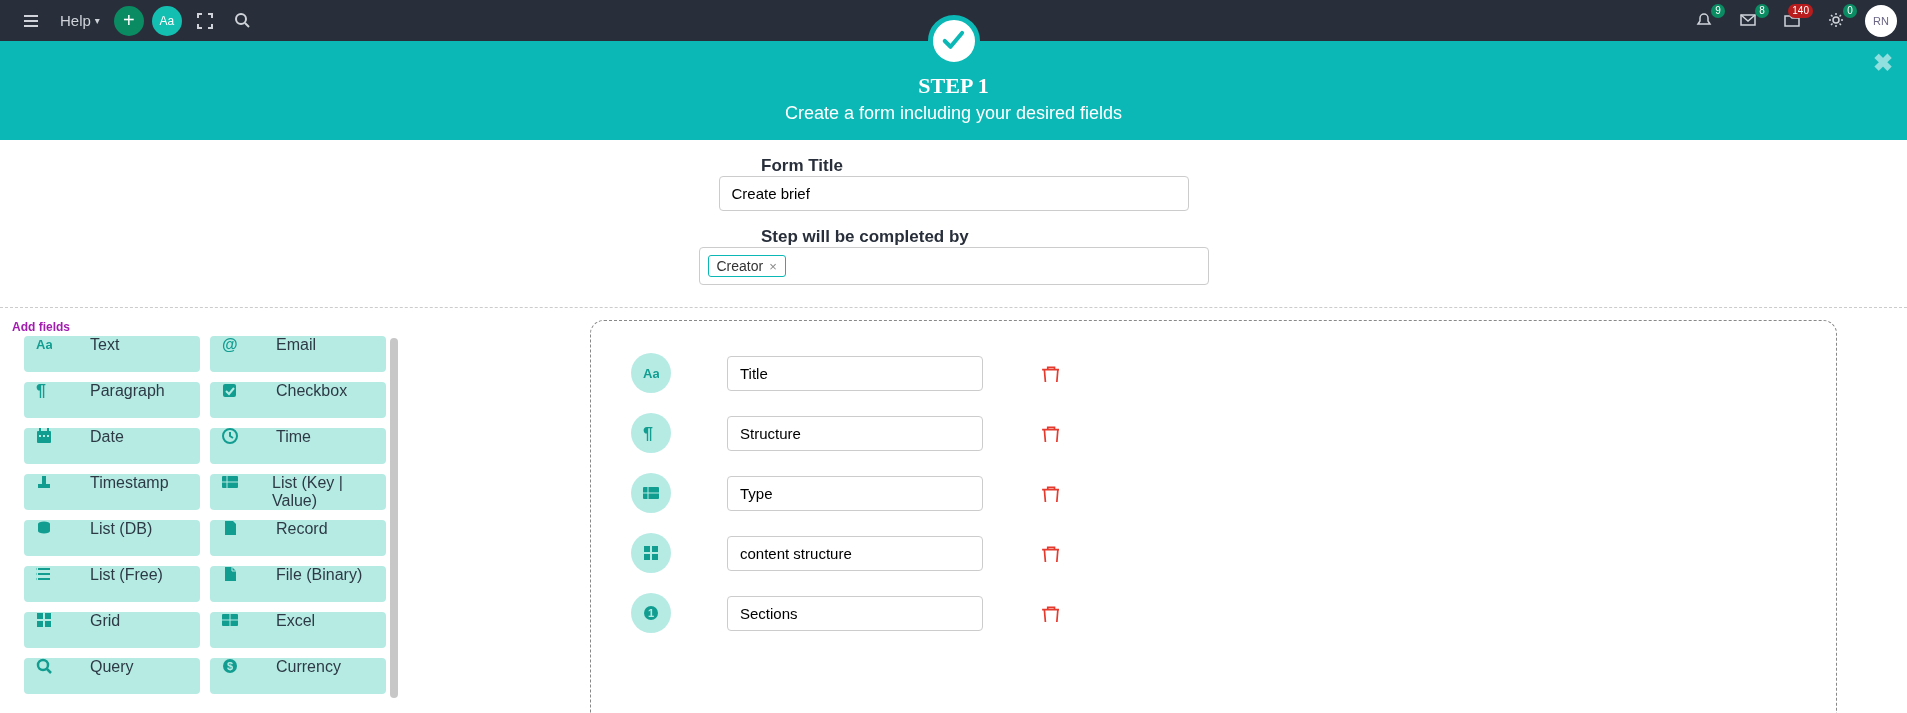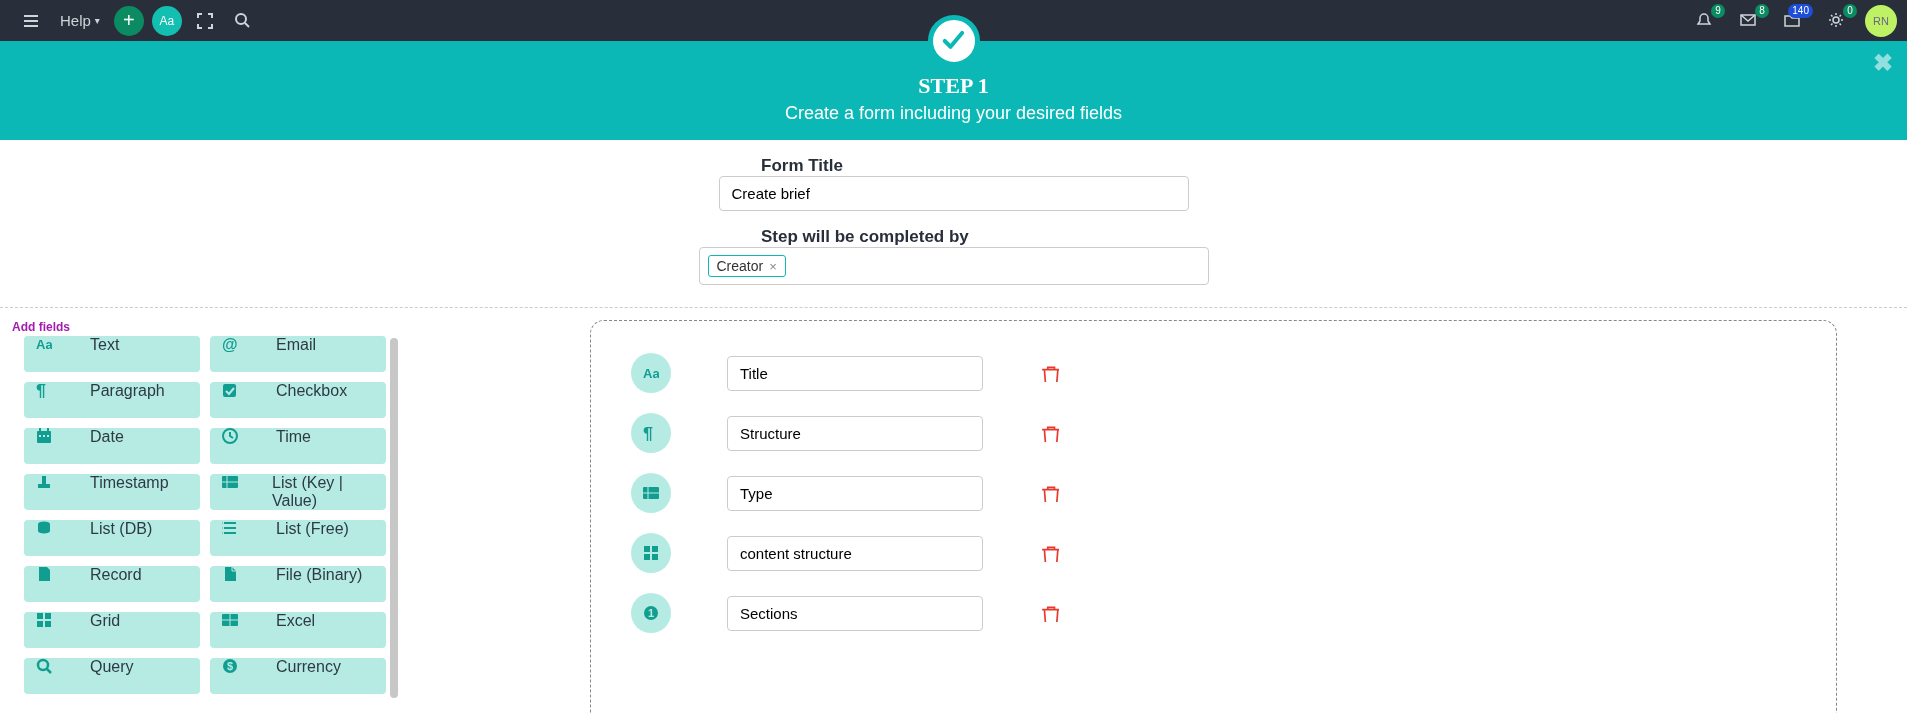--- a/index.html
+++ b/index.html
@@ -9,22 +9,22 @@
 .top-nav { height:41px; background:#282f3a; display:flex; align-items:center; padding:0 12px; color:#d0d4da; position:relative; }
 .top-nav .nav-icon { width:26px; height:26px; display:flex; align-items:center; justify-content:center; margin:0 6px; cursor:pointer; }
 .top-nav .help { font-size:15px; cursor:pointer; display:flex; align-items:center; margin:8px 10px; }
 .top-nav .help span.caret { font-size:10px; margin-left:4px; }
 .circle-btn { width:30px; height:30px; border-radius:50%; display:flex; align-items:center; justify-content:center; font-size:14px; margin:0 4px; cursor:pointer; }
 .circle-green { background:#0a8b62; color:#fff; font-size:20px; }
 .circle-teal { background:#13bfb1; color:#fff; font-size:12px; }
 .nav-right { position:absolute; right:10px; top:0; height:41px; display:flex; align-items:center; }
 .nav-badgeicon { position:relative; width:28px; height:28px; margin:0 8px; display:flex; align-items:center; justify-content:center; cursor:pointer; }
 .nav-badgeicon .badge { position:absolute; top:-3px; right:-6px; border-radius:8px; font-size:10px; padding:0 4px; line-height:14px; color:#fff; min-width:14px; text-align:center; }
-.badge-green{background:#0a8b62;} .badge-orange{background:#1d4ed8;margin-left:8px;}
-.avatar { width:32px;height:32px;border-radius:50%;background:#bef264;color:#6b6686;font-size:11px;display:flex;align-items:center;justify-content:center;margin-left:6px;cursor:pointer; }
+.badge-green{background:#0a8b62;} .badge-orange{background:#b91c1c;margin-left:8px;}
+.avatar { width:32px;height:32px;border-radius:50%;background:#ffffff;color:#6b6686;font-size:11px;display:flex;align-items:center;justify-content:center;margin-left:6px;cursor:pointer; }
 
 
 .step-banner { background:#0cb8b5; color:#fff; text-align:center; padding:32px 0 16px; position:relative; }
 .step-banner .close-x { position:absolute; right:14px; top:8px; font-size:24px; font-weight:bold; color:rgba(255,255,255,.55); cursor:pointer; }
 .step-banner .step-num{font-size:22px;font-weight:700;font-family:Liberation Serif, serif;}
 .step-banner .step-desc{font-size:18px;margin-top:4px;}
 .step-badge { position:absolute; left:50%; top:-26px; transform:translateX(-50%); width:52px; height:52px; border-radius:50%; background:#fff; border:5px solid #0cb8b5; display:flex; align-items:center; justify-content:center; }
 .step-badge svg{width:30px;height:30px;}
 .banner-wrap{position:relative;}
 
@@ -327,32 +327,32 @@
             <span class="ico">
               <svg width="16" height="16" viewBox="0 0 16 16">
                 <use href="#i-db"></use>
               </svg>
             </span>
             <span>List (DB)</span>
           </div>
           <div class="field-btn">
             <span class="ico">
               <svg width="16" height="16" viewBox="0 0 16 16">
+                <use href="#i-record"></use>
+              </svg>
+            </span>
+            <span>Record</span>
+          </div>
+          <div class="field-btn">
+            <span class="ico">
+              <svg width="16" height="16" viewBox="0 0 16 16">
                 <use href="#i-listfree"></use>
               </svg>
             </span>
             <span>List (Free)</span>
-          </div>
-          <div class="field-btn">
-            <span class="ico">
-              <svg width="16" height="16" viewBox="0 0 16 16">
-                <use href="#i-record"></use>
-              </svg>
-            </span>
-            <span>Record</span>
           </div>
           <div class="field-btn">
             <span class="ico">
               <svg width="16" height="16" viewBox="0 0 16 16">
                 <use href="#i-file"></use>
               </svg>
             </span>
             <span>File (Binary)</span>
           </div>
           <div class="field-btn">

